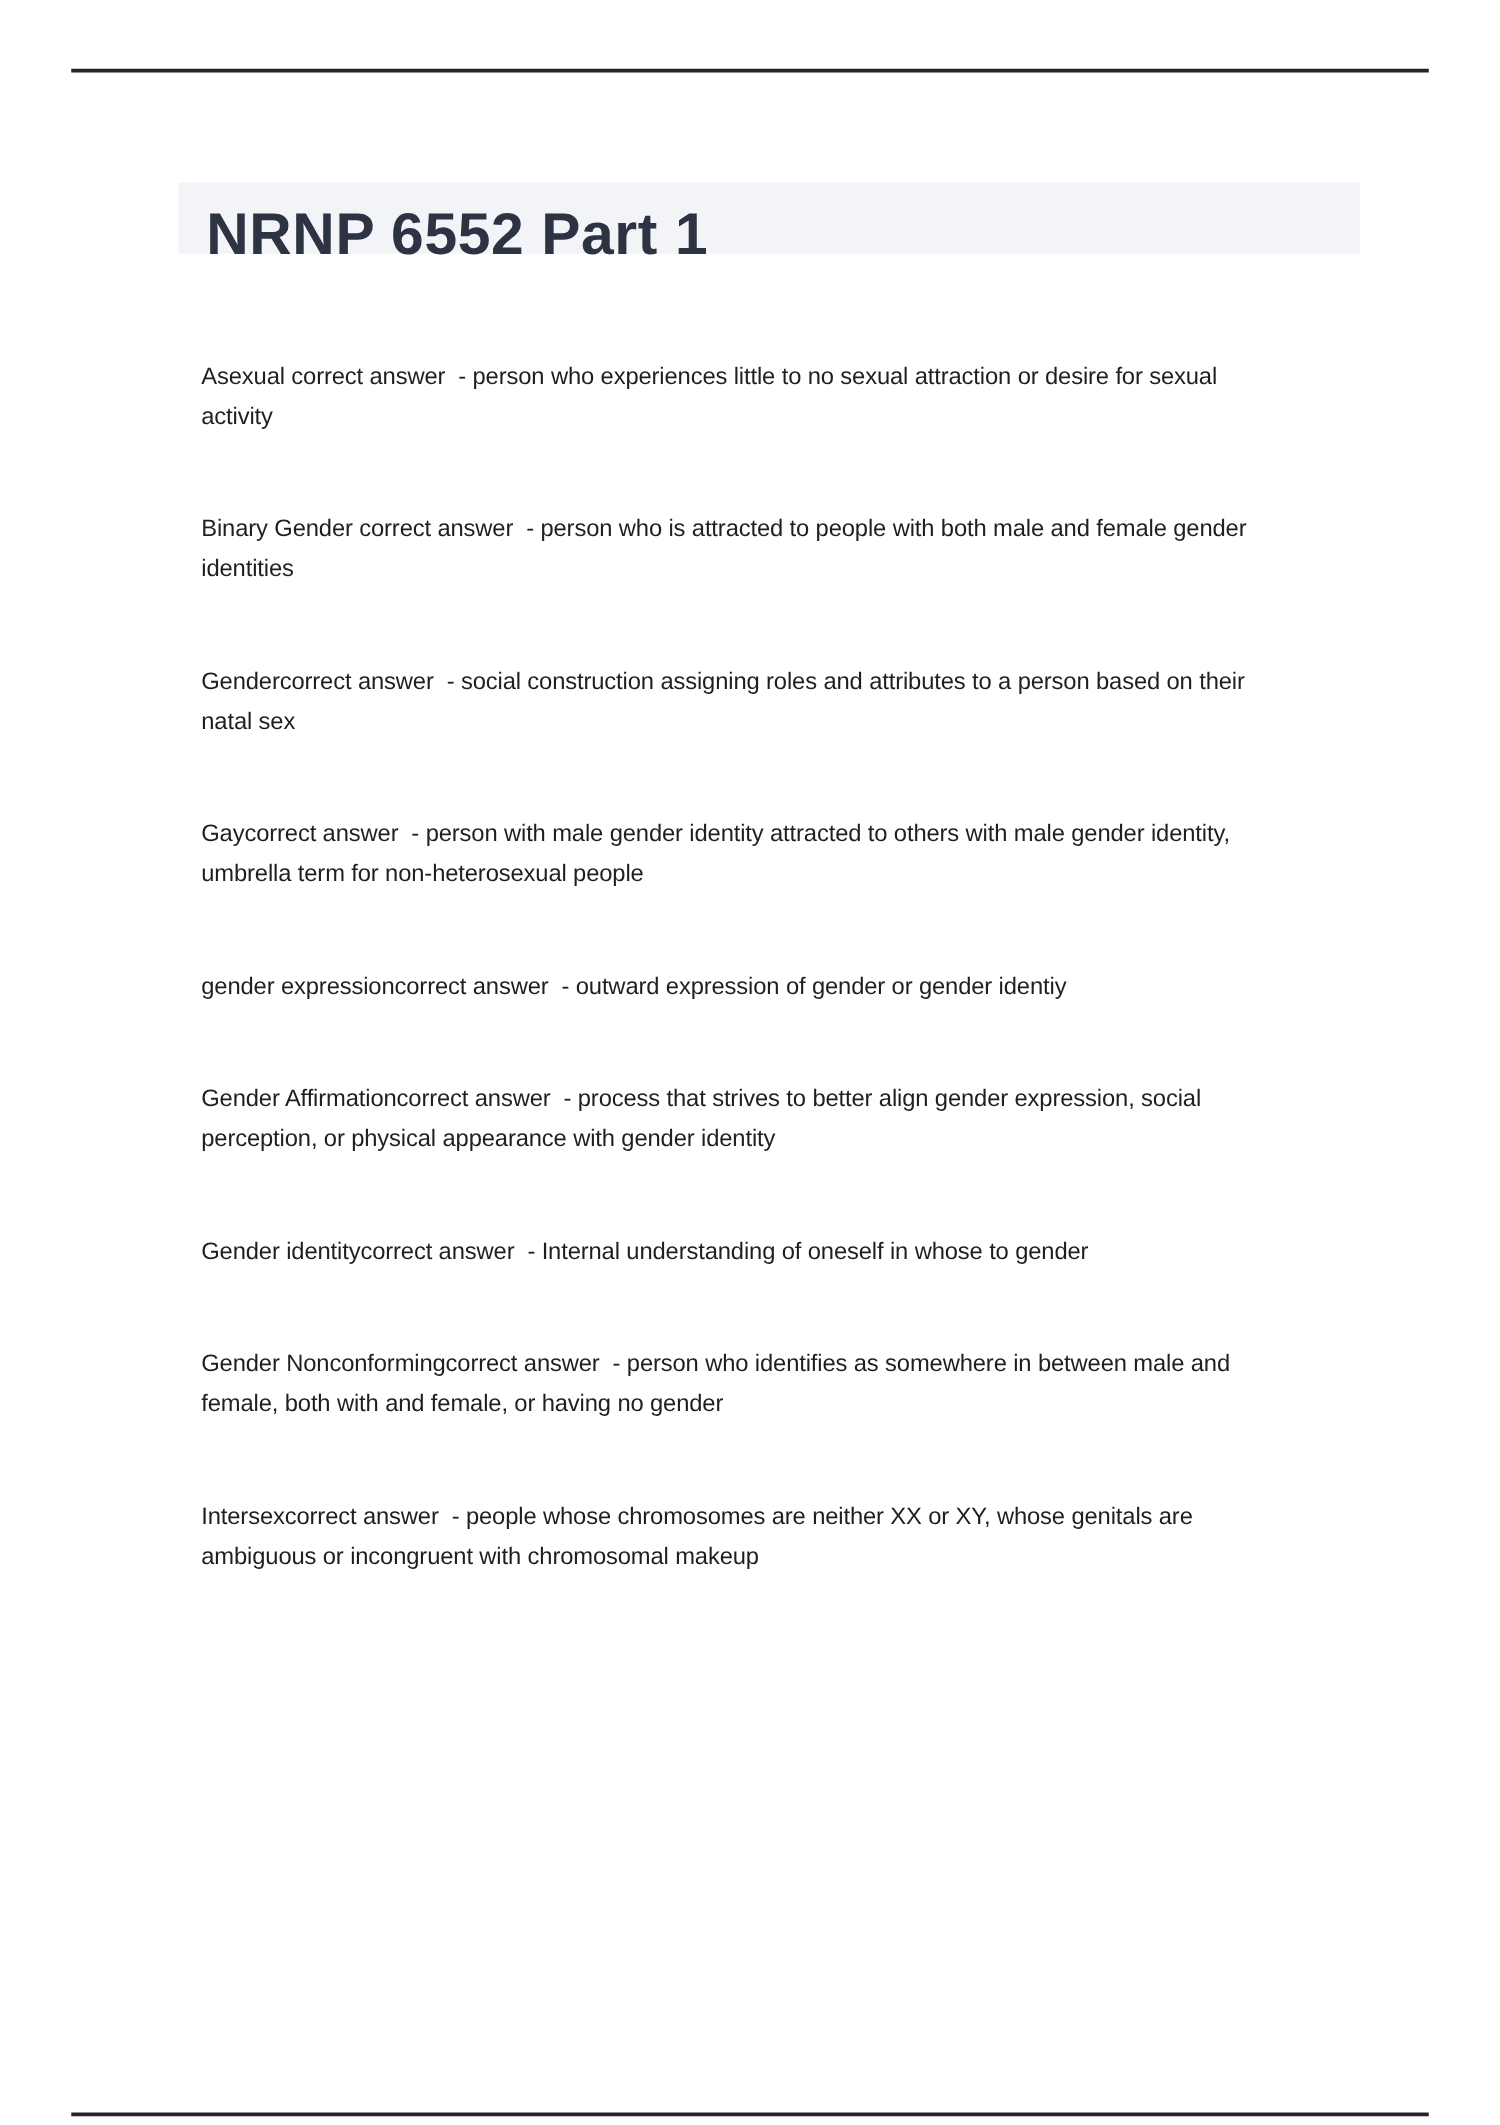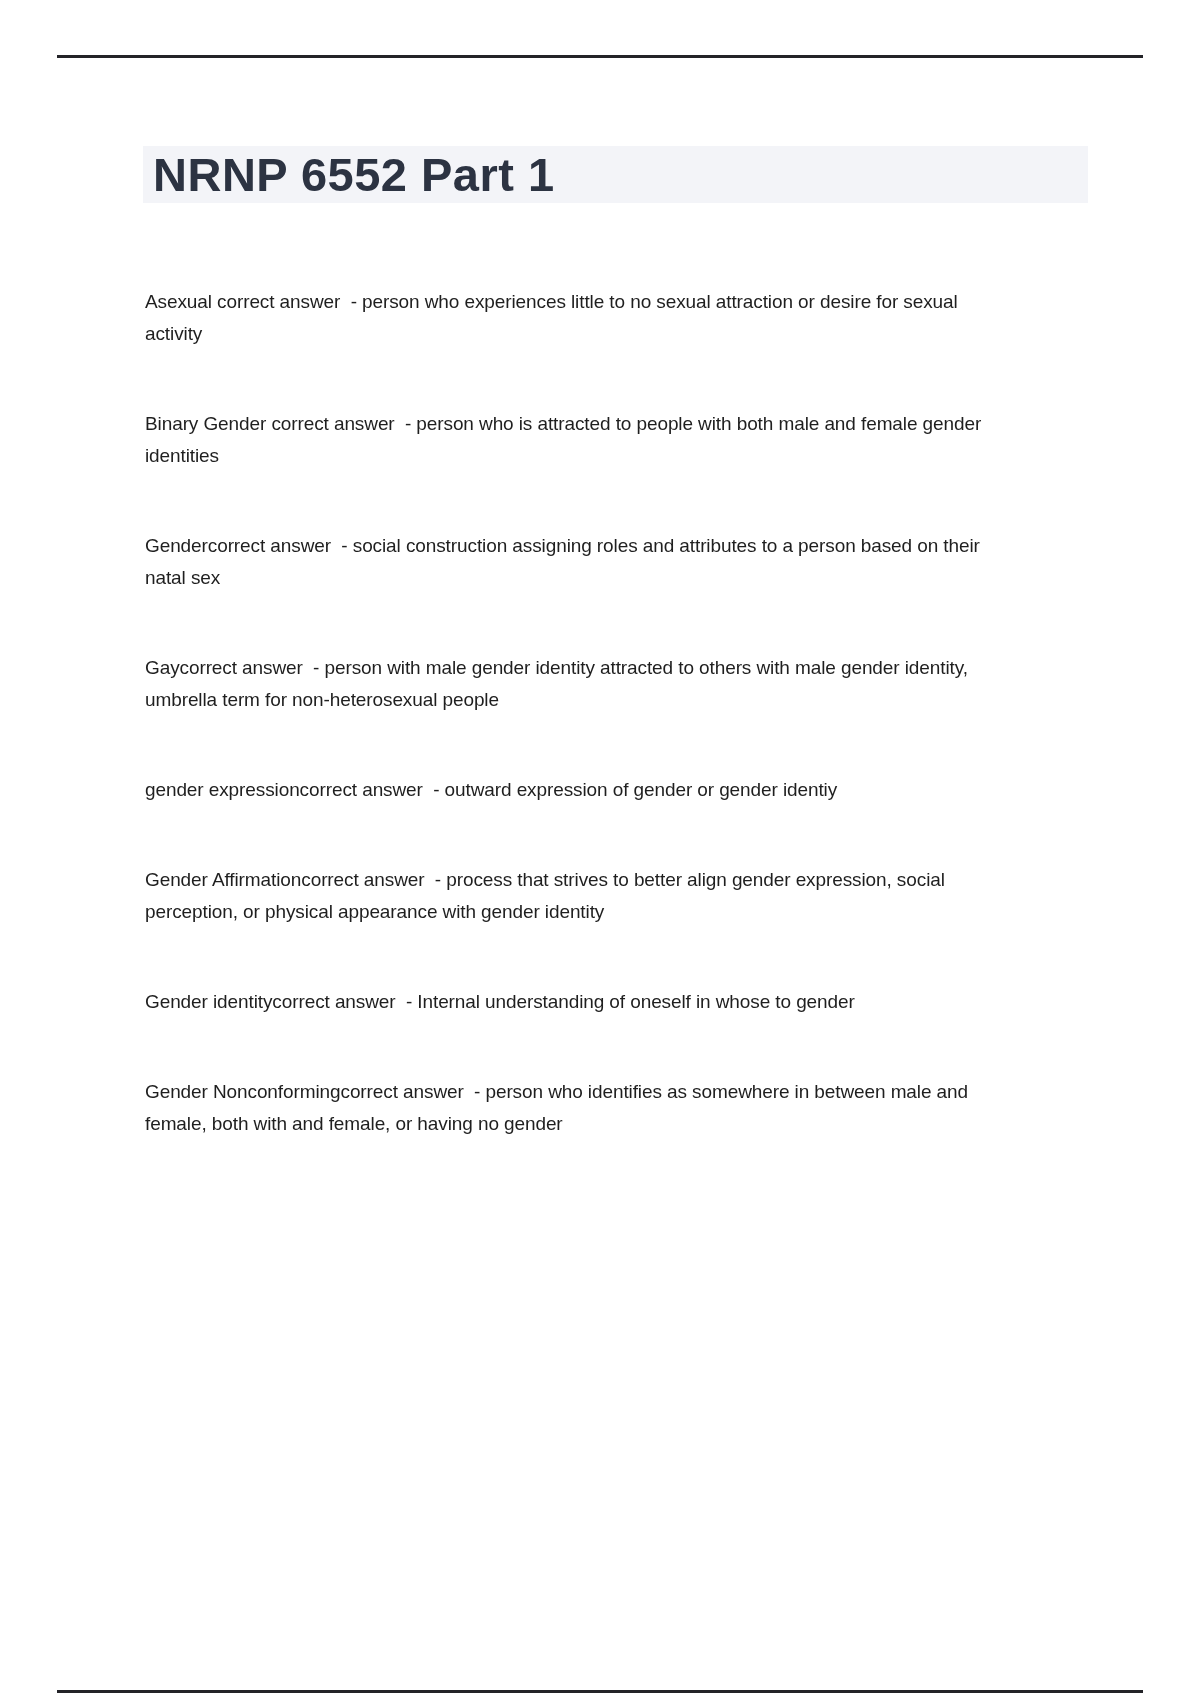--- a/index.html
+++ b/index.html
@@ -36,37 +36,37 @@
   .rule-bottom { top: 1690px; }
   .title-bar {
     position: absolute;
     left: 143px;
     top: 146px;
     width: 945px;
     height: 57px;
     background: var(--title-bg);
   }
   .title-bar h1 {
-    margin: 0;
+    margin: 12px;
     padding: 0 0 0 10px;
     font-size: 47px;
     line-height: 57px;
     font-weight: bold;
     color: var(--title-color);
     letter-spacing: 0.5px;
     white-space: nowrap;
   }
   .content {
     position: absolute;
     left: 145px;
     top: 286px;
     width: 1005px;
   }
   .entry {
-    margin: 0 0 58px 0;
+    margin: 0 0 58px 16px;
     font-size: 19px;
     line-height: 32px;
     color: var(--text-color);
     letter-spacing: -0.1px;
     white-space: pre-wrap;
   }
 </style>
 </head>
 <body>
 
@@ -86,17 +86,19 @@
     <p class="entry">Gendercorrect answer  - social construction assigning roles and attributes to a person based on their
 natal sex</p>
     <p class="entry">Gaycorrect answer  - person with male gender identity attracted to others with male gender identity,
 umbrella term for non-heterosexual people</p>
     <p class="entry">gender expressioncorrect answer  - outward expression of gender or gender identiy</p>
     <p class="entry">Gender Affirmationcorrect answer  - process that strives to better align gender expression, social
 perception, or physical appearance with gender identity</p>
     <p class="entry">Gender identitycorrect answer  - Internal understanding of oneself in whose to gender</p>
     <p class="entry">Gender Nonconformingcorrect answer  - person who identifies as somewhere in between male and
 female, both with and female, or having no gender</p>
+    <p class="entry">Intersexcorrect answer  - people whose chromosomes are neither XX or XY, whose genitals are
+ambiguous or incongruent with chromosomal makeup</p>
   </div>
 
   <div class="rule rule-bottom"></div>
 
 </div>
 
 </body></html>

